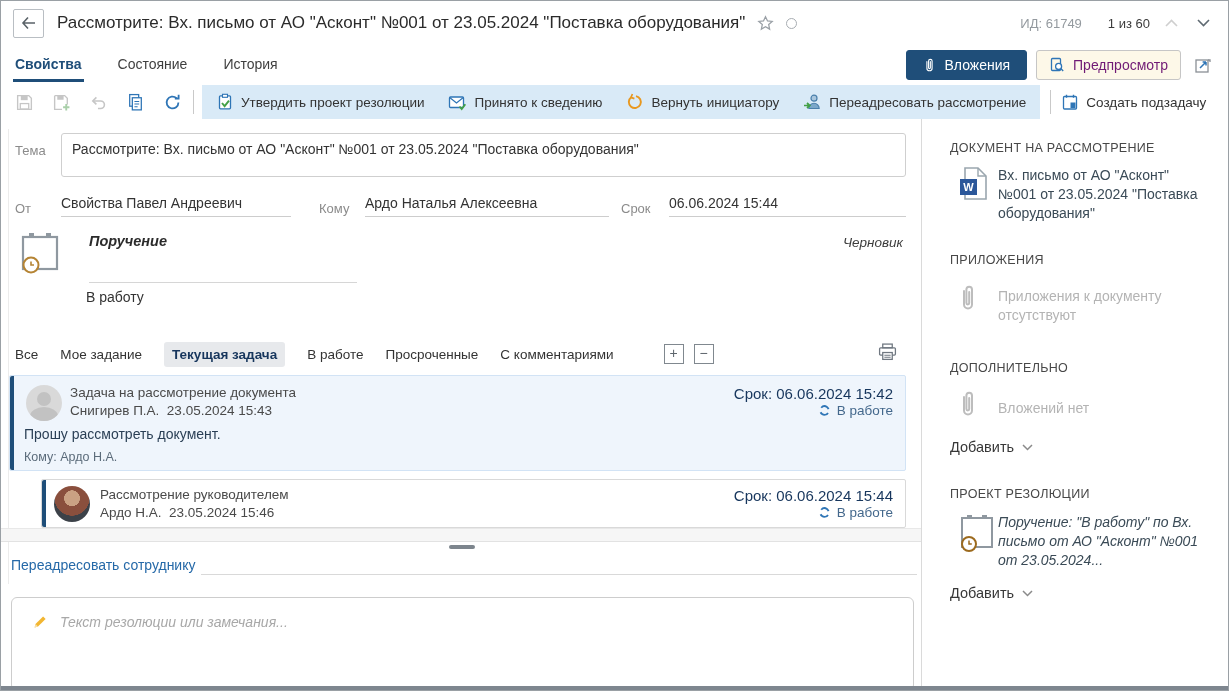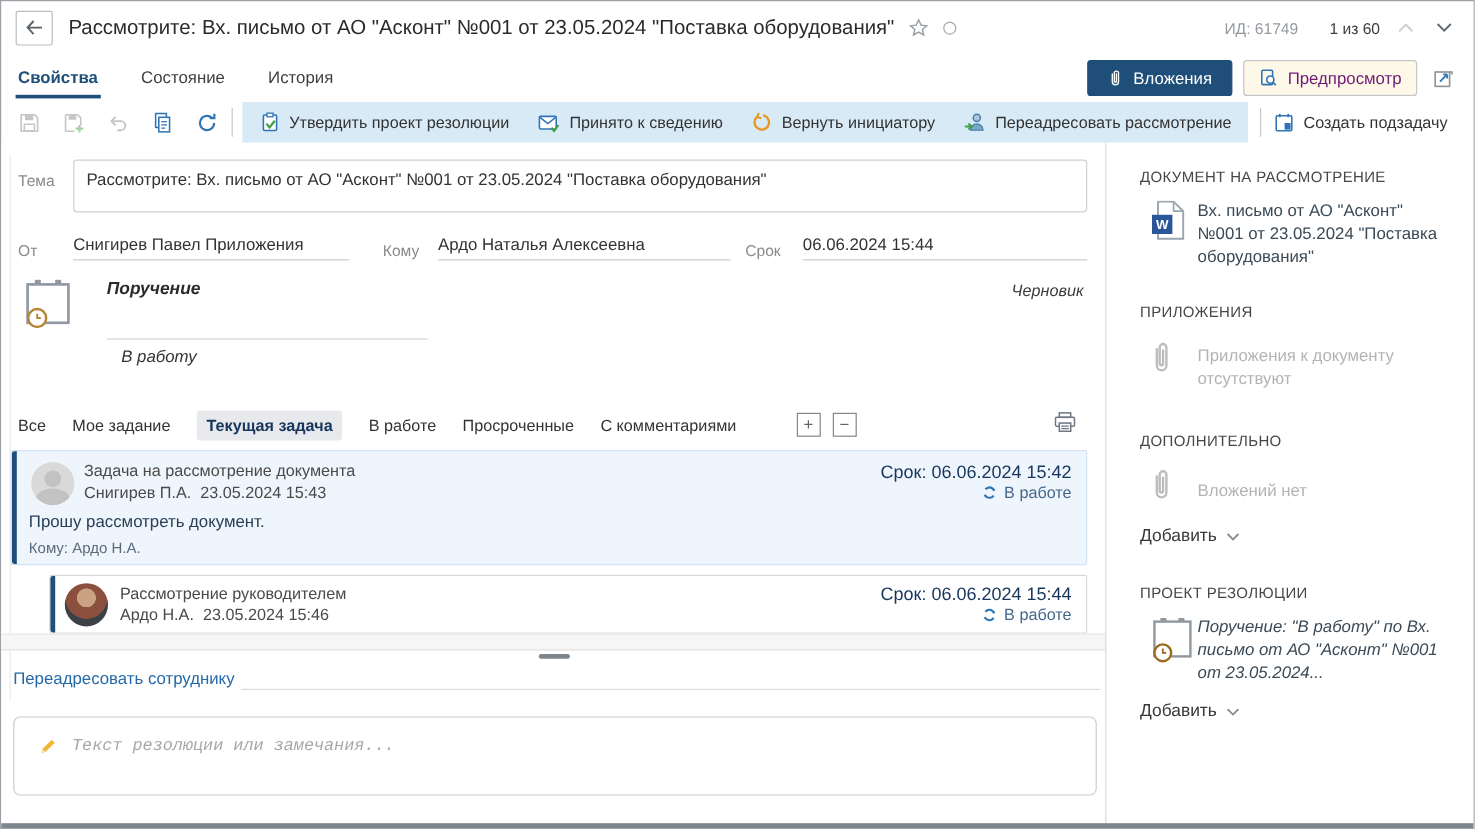--- a/index.html
+++ b/index.html
@@ -43,21 +43,21 @@
   .main { position:absolute; top:118px; left:0; width:920px; bottom:4px; background:#fff; }
   .edge-line { position:absolute; left:7px; top:10px; height:455px; width:1px; background:#ececec; }
   .f-label { position:absolute; font-size:13px; color:#8b8b8b; }
   .subject-box { position:absolute; left:60px; top:14px; width:845px; height:44px; border:1px solid #cfcfcf; border-radius:3px; font-size:14px; color:#333; padding:7px 10px; cursor:text; }
   .u-field { position:absolute; border-bottom:1px solid #cdcdcd; font-size:14px; color:#333; padding-bottom:5px; cursor:text; white-space:nowrap; overflow:hidden; }
 
   
   .asg-title { position:absolute; left:88px; top:114px; font-size:14.5px; font-weight:bold; font-style:italic; color:#2b2b2b; }
   .asg-details { position:absolute; left:88px; top:136px; font-size:13.5px; font-style:italic; color:#3d3d3d; white-space:pre-wrap; }
   .asg-sep { position:absolute; left:88px; top:163px; width:268px; height:1px; background:#d6d6d6; }
-  .asg-action { position:absolute; left:100px; top:170px; font-size:14px; font-style:italic; color:#333; }
+  .asg-action { position:absolute; left:85px; top:170px; font-size:14px; color:#333; }
   .asg-status { position:absolute; right:18px; top:116px; font-size:13.5px; font-style:italic; color:#3d3d3d; }
 
   
   .filterbar { position:absolute; left:0; top:218px; width:920px; height:34px; display:flex; align-items:center; padding:0 24px 0 14px; gap:22px; }
   .flt { font-size:13.5px; color:#333; cursor:pointer; white-space:nowrap; }
   .flt.sel { font-weight:bold; color:#17365d; background:#e7e9ec; border-radius:3px; padding:5px 8px; }
   .zoom-btn { width:20px; height:20px; border:1px solid #80888f; background:#fff; color:#5d656c; font-size:14px; line-height:17px; text-align:center; cursor:pointer; }
   .zoom-group { display:flex; gap:10px; margin-left:28px; }
   .printer { margin-left:auto; cursor:pointer; }
 
@@ -77,21 +77,21 @@
   .c-body { position:absolute; left:14px; font-size:14px; color:#2a3f55; }
   .c-to { position:absolute; left:14px; font-size:12.5px; color:#5b6b7a; }
 
   
   .split-band { position:absolute; left:0; top:409px; width:920px; height:14px; background:#f6f6f6; border-top:1px solid #e8e8e8; border-bottom:1px solid #e2e2e2; }
   .split-handle { position:absolute; left:448px; top:426px; width:26px; height:4px; background:#7d858d; border-radius:2px; cursor:row-resize; }
 
   
   .fwd-link { position:absolute; left:10px; top:438px; font-size:14px; color:#2569a8; cursor:pointer; }
   .fwd-field { position:absolute; left:200px; top:436px; width:716px; height:20px; border-bottom:1px solid #d9d9d9; cursor:text; }
-  .res-box { position:absolute; left:10px; top:478px; width:903px; height:66px; border:1px solid #cdcdcd; border-radius:6px; background:#fff;font-family:Liberation Mono, monospace; }
+  .res-box { position:absolute; left:10px; top:478px; width:903px; height:94px; border:1px solid #cdcdcd; border-radius:6px; background:#fff; }
   .res-box svg { position:absolute; left:20px; top:16px; }
   .res-input { position:absolute; left:0; top:0; width:100%; height:100%; border:none; outline:none; resize:none; background:transparent; padding:16px 12px 12px 48px; font-family:inherit; font-size:14px; color:#333; }
   .res-input::placeholder { color:#a8a8a8; font-style:italic; }
 
   
   .sidebar { position:absolute; left:920px; top:118px; right:1px; bottom:4px; border-left:1px solid #dadada; background:#fff; }
   .sb-h { position:absolute; left:28px; font-size:12.5px; color:#474747; letter-spacing:.3px; }
   .sb-text { position:absolute; left:76px; width:205px; font-size:14px; line-height:19px; color:#3a4a56; }
   .sb-text.link { cursor:pointer; }
   .sb-empty { position:absolute; left:76px; width:205px; font-size:14px; line-height:19px; color:#b4b4b4; }
@@ -246,21 +246,21 @@
     </div>
   </div>
 
   <div class="main">
     <div class="edge-line"></div>
 
     <div class="f-label" style="left:14px; top:24px;">Тема</div>
     <div class="subject-box">Рассмотрите: Вх. письмо от АО "Асконт" №001 от 23.05.2024 "Поставка оборудования"</div>
 
     <div class="f-label" style="left:14px; top:82px;">От</div>
-    <div class="u-field" style="left:60px; top:76px; width:230px;">Снигирев Павел Приложения</div>
+    <div class="u-field" style="left:60px; top:76px; width:230px;">Свойства Павел Андреевич</div>
     <div class="f-label" style="left:318px; top:82px;">Кому</div>
     <div class="u-field" style="left:364px; top:76px; width:244px;">Ардо Наталья Алексеевна</div>
     <div class="f-label" style="left:620px; top:82px;">Срок</div>
     <div class="u-field" style="left:668px; top:76px; width:237px;">06.06.2024 15:44</div>
 
     <svg style="position:absolute; left:20px; top:114px;" width="38" height="42" viewBox="0 0 38 42">
       <rect x="8" y="0" width="5" height="6" fill="#8f98a0"></rect>
         <rect x="25" y="0" width="5" height="6" fill="#8f98a0"></rect>
       <rect x="2" y="4" width="34" height="32" fill="#fff" stroke="#8f98a0" stroke-width="2.2"></rect>
       <circle cx="10" cy="32" r="7.5" fill="#fff" stroke="#b58434" stroke-width="2"></circle>

